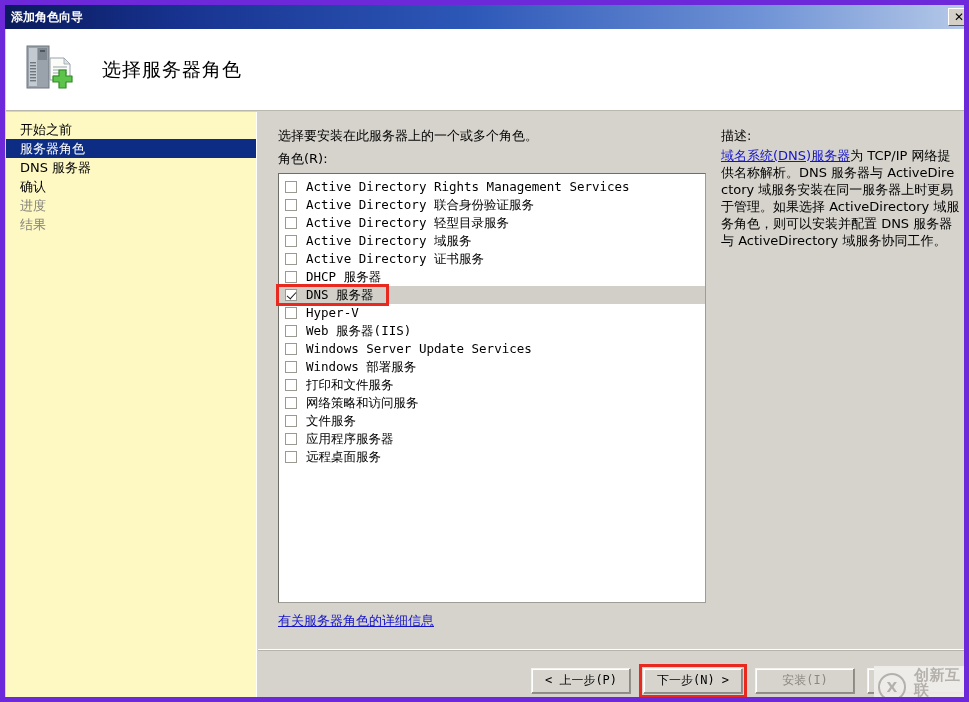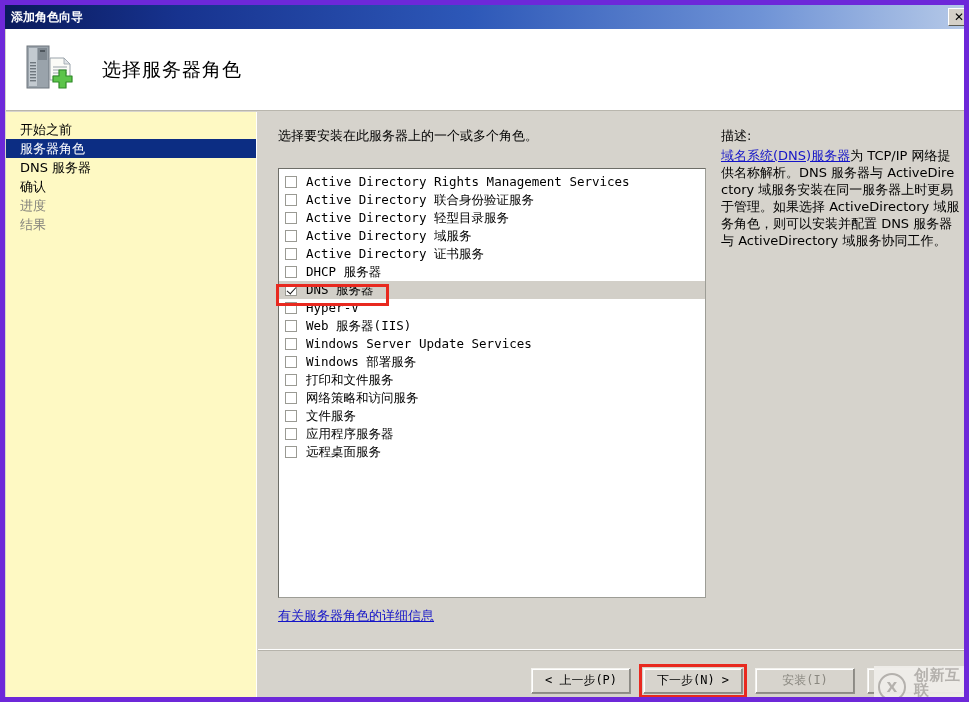--- a/index.html
+++ b/index.html
@@ -125,21 +125,21 @@
     box-sizing: border-box;
   }
   .content-left {
     position: absolute;
     left: 20px; top: 15px;
     width: 430px;
   }
   .lead-text {
     font-size: 13px;
     color: #000000;
-    margin-bottom: 23px;
+    margin-bottom: 5px;
     white-space: nowrap;
   }
   .roles-label {
     font-size: 13px;
     color: #000000;
     margin-bottom: 5px;
     white-space: nowrap;
   }
   .listbox {
     width: 428px;
@@ -374,20 +374,21 @@
         <div class="side-item">确认</div>
         <div class="side-item dim">进度</div>
         <div class="side-item dim">结果</div>
       </div>
   </div>
 
   <div class="main">
 
     <div class="content-left">
       <div class="lead-text">选择要安装在此服务器上的一个或多个角色。</div>
+      <div class="roles-label">角色(R):</div>
       <div class="listbox">
         <div id="roles-list">
             <div class="role-row">
               <span class="cb"></span>
               <span class="role-label">Active Directory Rights Management Services</span>
             </div>
             <div class="role-row">
               <span class="cb"></span>
               <span class="role-label">Active Directory 联合身份验证服务</span>
             </div>

